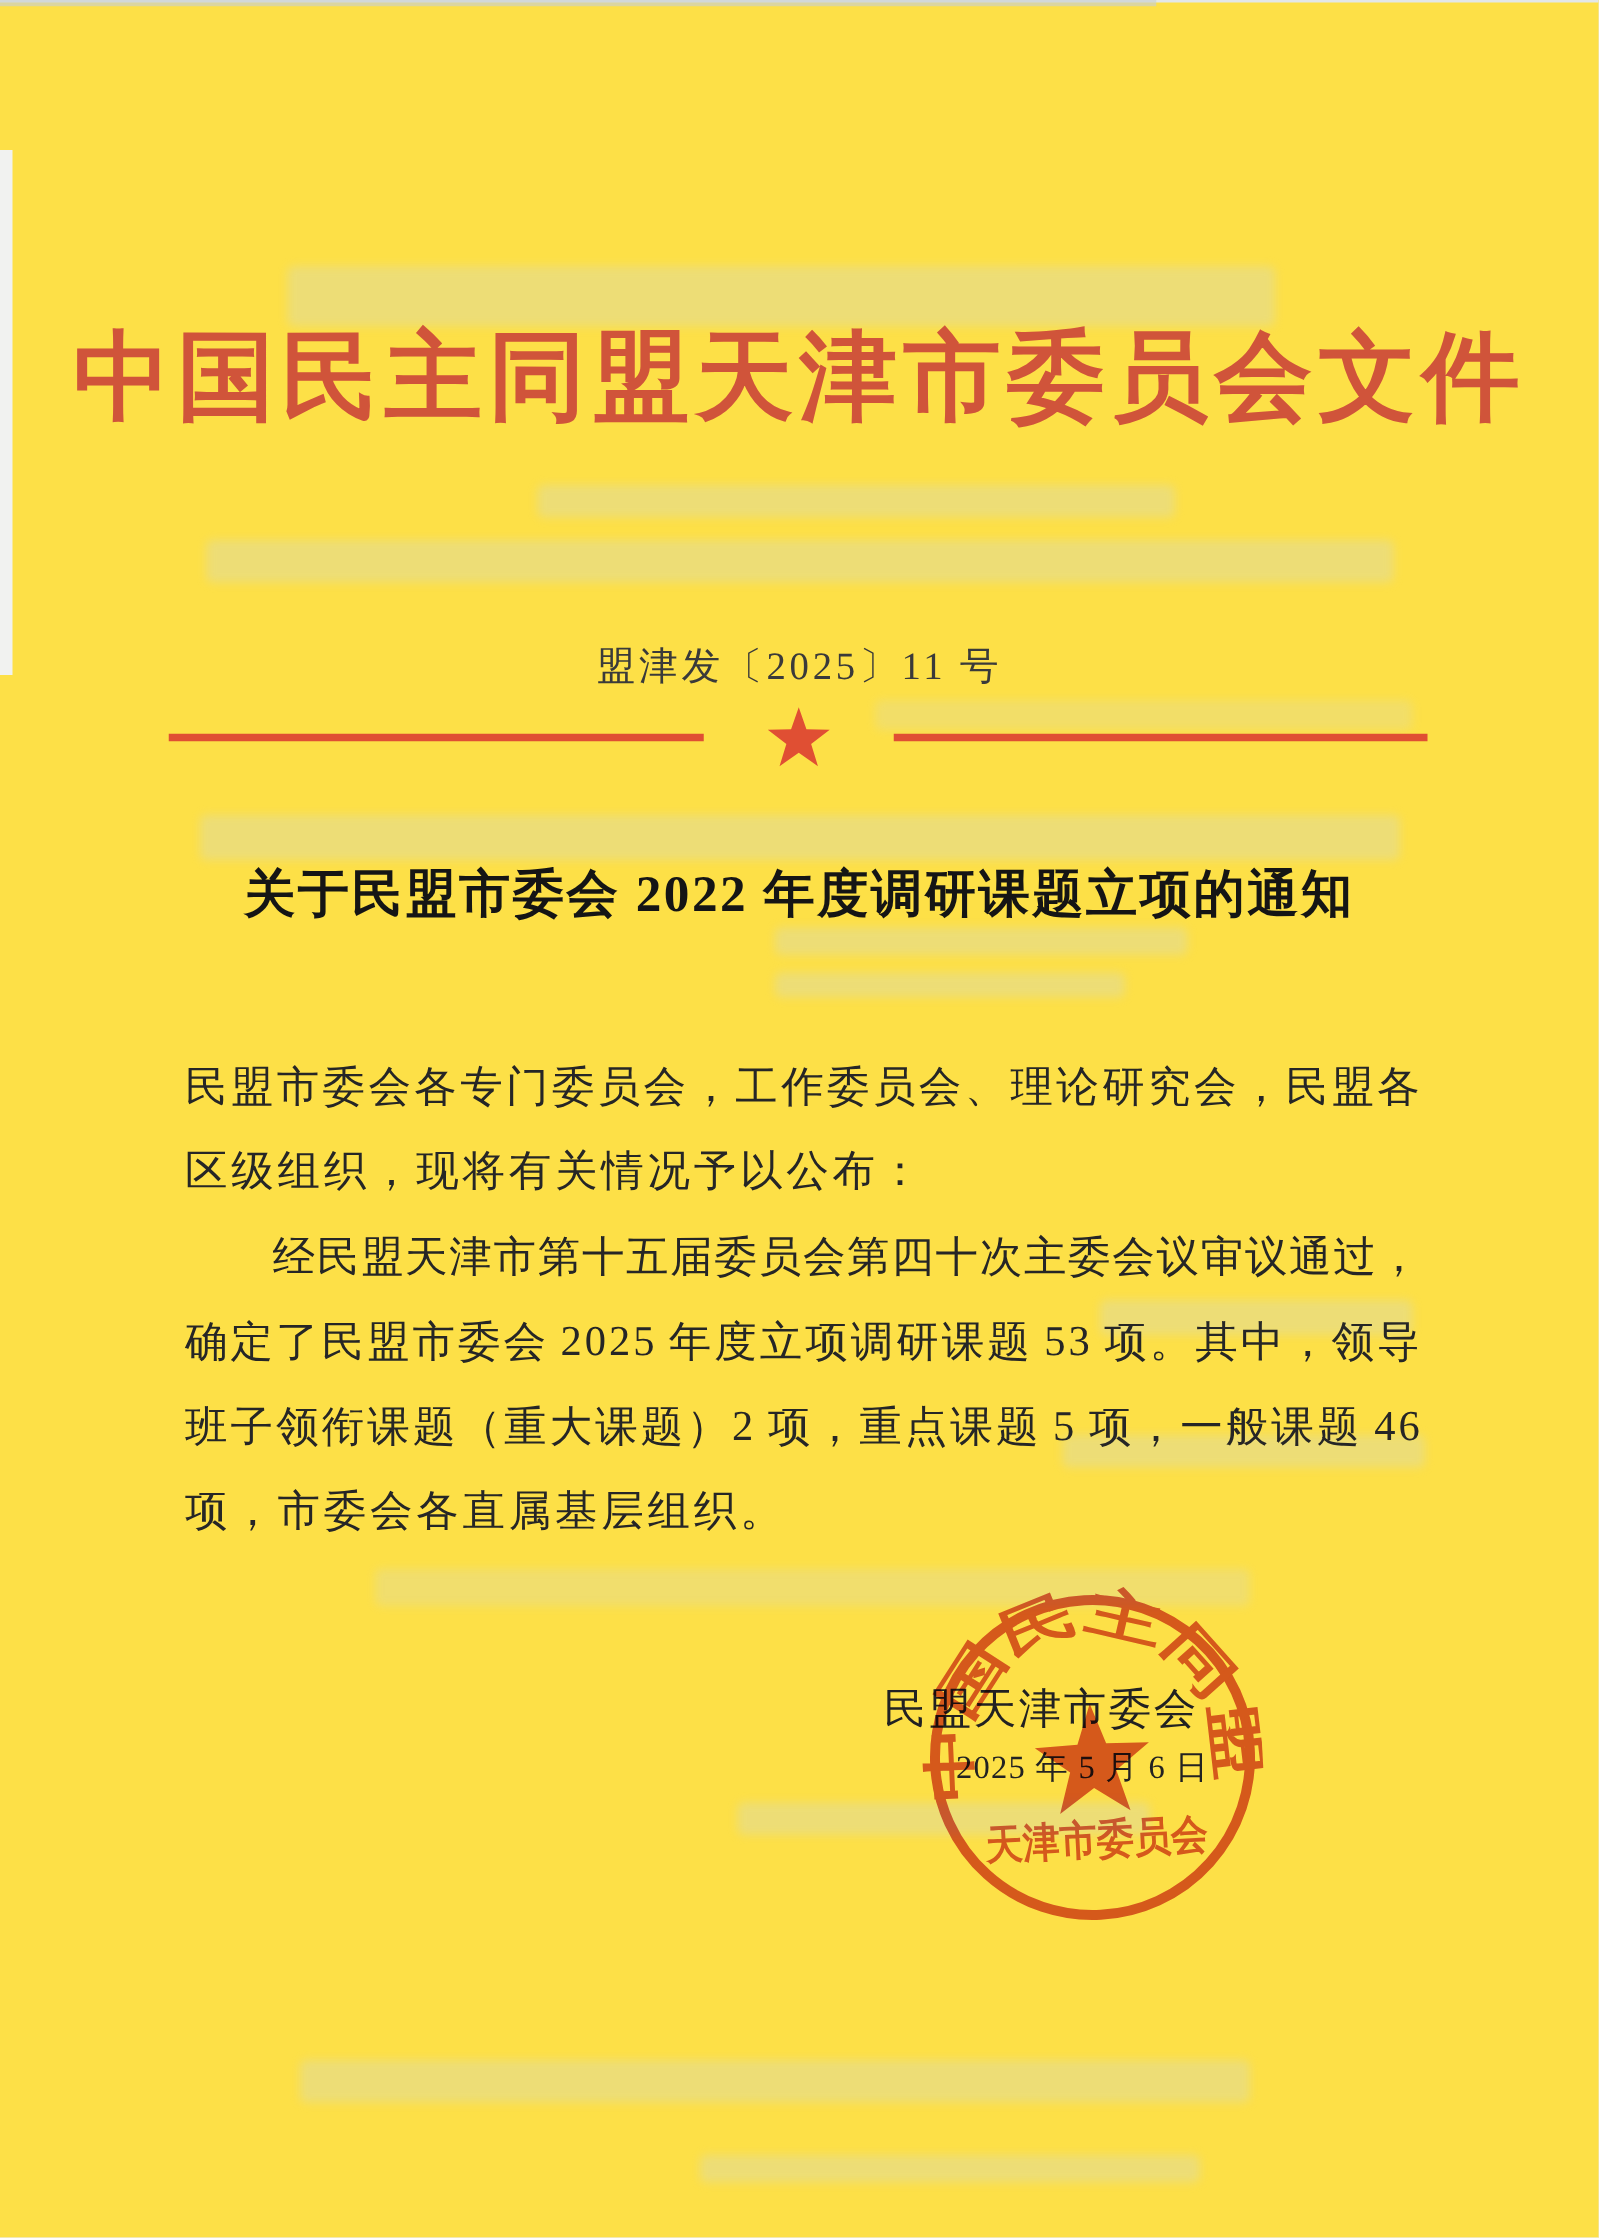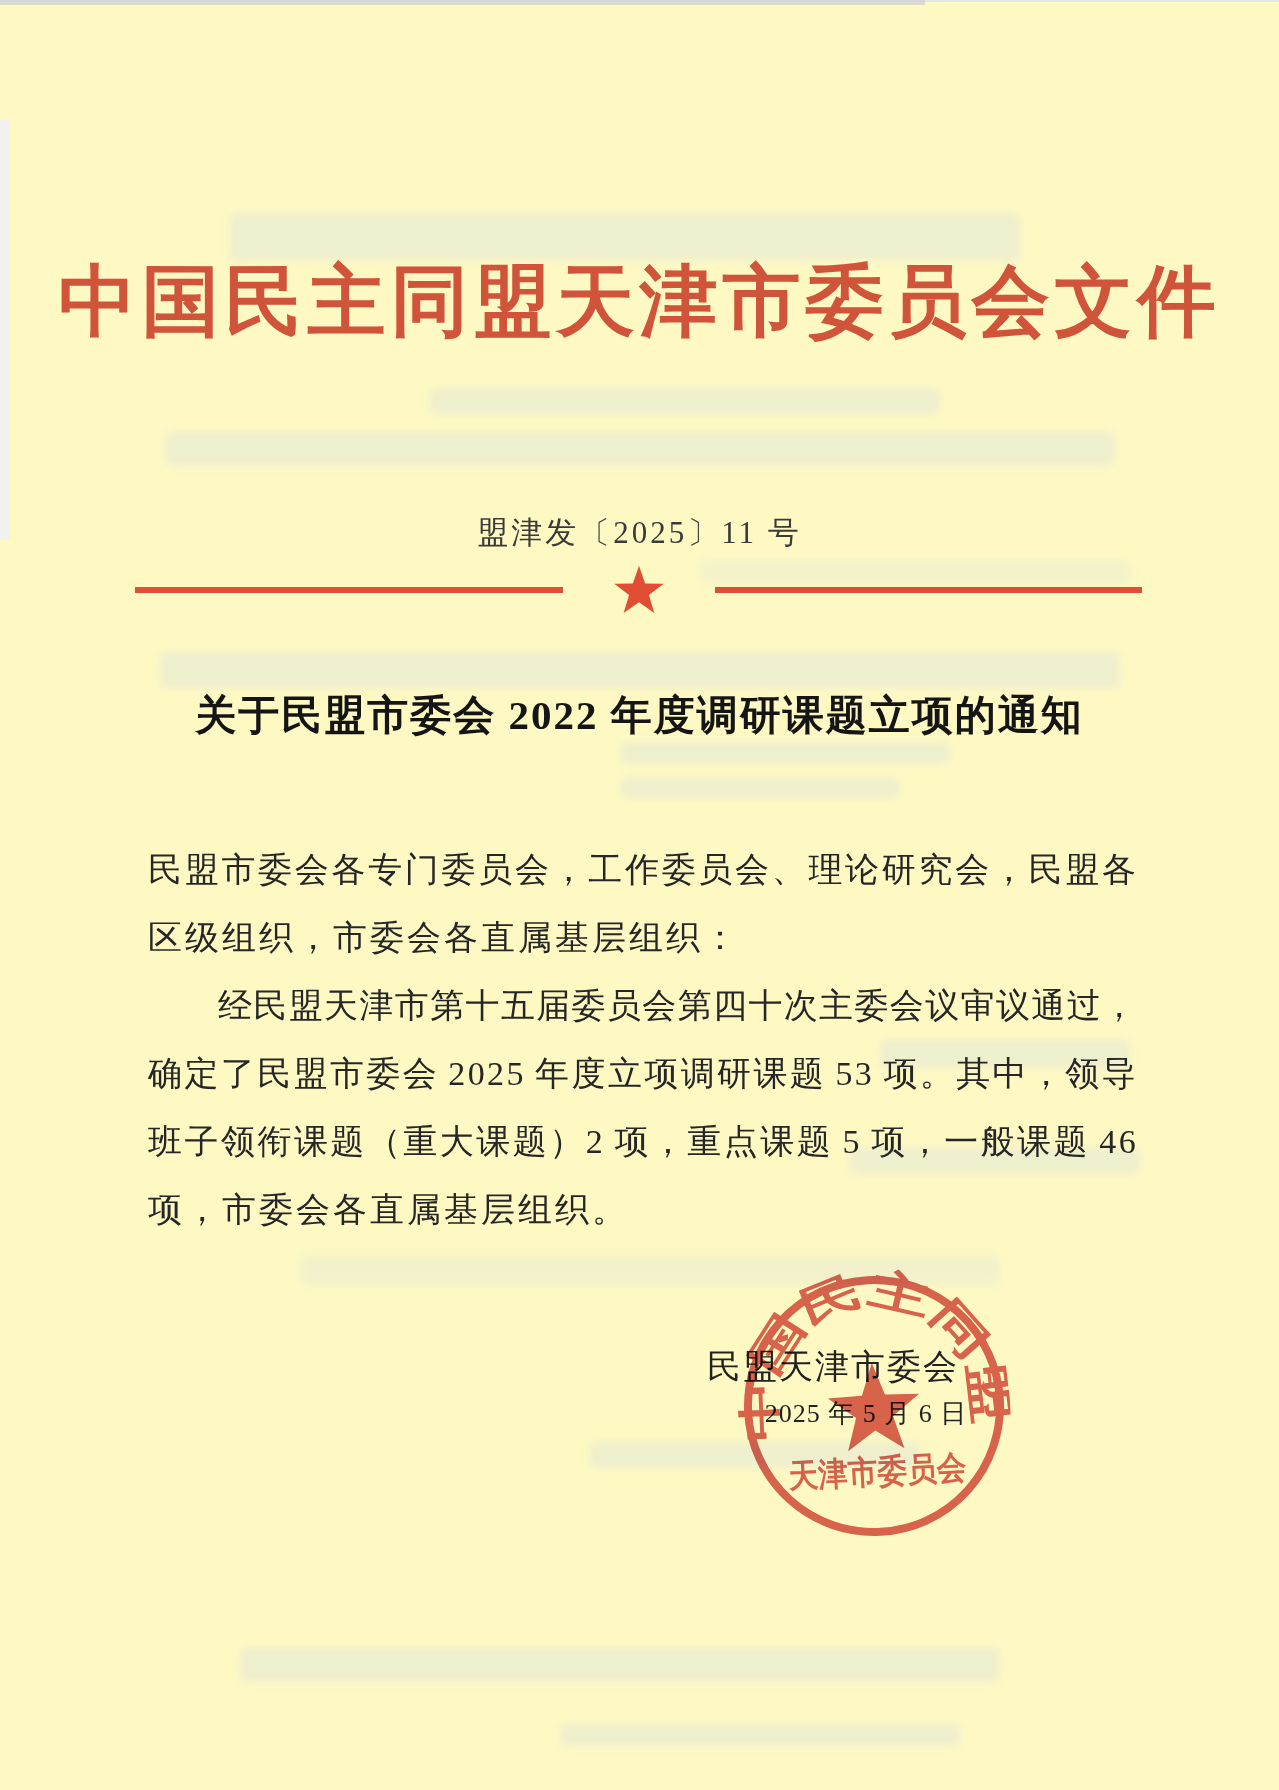--- a/index.html
+++ b/index.html
@@ -1,20 +1,20 @@
 <!DOCTYPE html>
 <html><head>
 <meta charset="utf-8">
 <style>
   html,body{margin:0;padding:0;background:#e9e9e7;}
   .page{
     position:relative;
     width:1279px;height:1790px;
     margin:0 auto;
-    background:#fef9c3;
+    background:#fde047;
     overflow:hidden;
     font-family:"Liberation Serif","DejaVu Serif",serif;
   }
   
   .scan-edge{position:absolute;top:0;left:0;width:925px;height:5px;background:#c9cfcf;opacity:.65;}
   .scan-edge2{position:absolute;top:0;left:0;width:100%;height:2px;background:#e3e7e7;}
   .scan-edge-left{position:absolute;top:120px;left:0;width:10px;height:420px;background:#f1f2f0;}
 
   
   .ghost{position:absolute;background:rgba(203,214,229,0.30);filter:blur(4px);border-radius:5px;}
@@ -141,21 +141,21 @@
         <span>理</span>
         <span>论</span>
         <span>研</span>
         <span>究</span>
         <span>会</span>
         <span>，</span>
         <span>民</span>
         <span>盟</span>
         <span>各</span>
       </div>
-    <div class="body-line plain">区级组织，市委会各直属基层组织：</div>
+    <div class="body-line plain">区级组织，现将有关情况予以公布：</div>
     <div class="body-line stretch indent">
         <span>经</span>
         <span>民</span>
         <span>盟</span>
         <span>天</span>
         <span>津</span>
         <span>市</span>
         <span>第</span>
         <span>十</span>
         <span>五</span>

